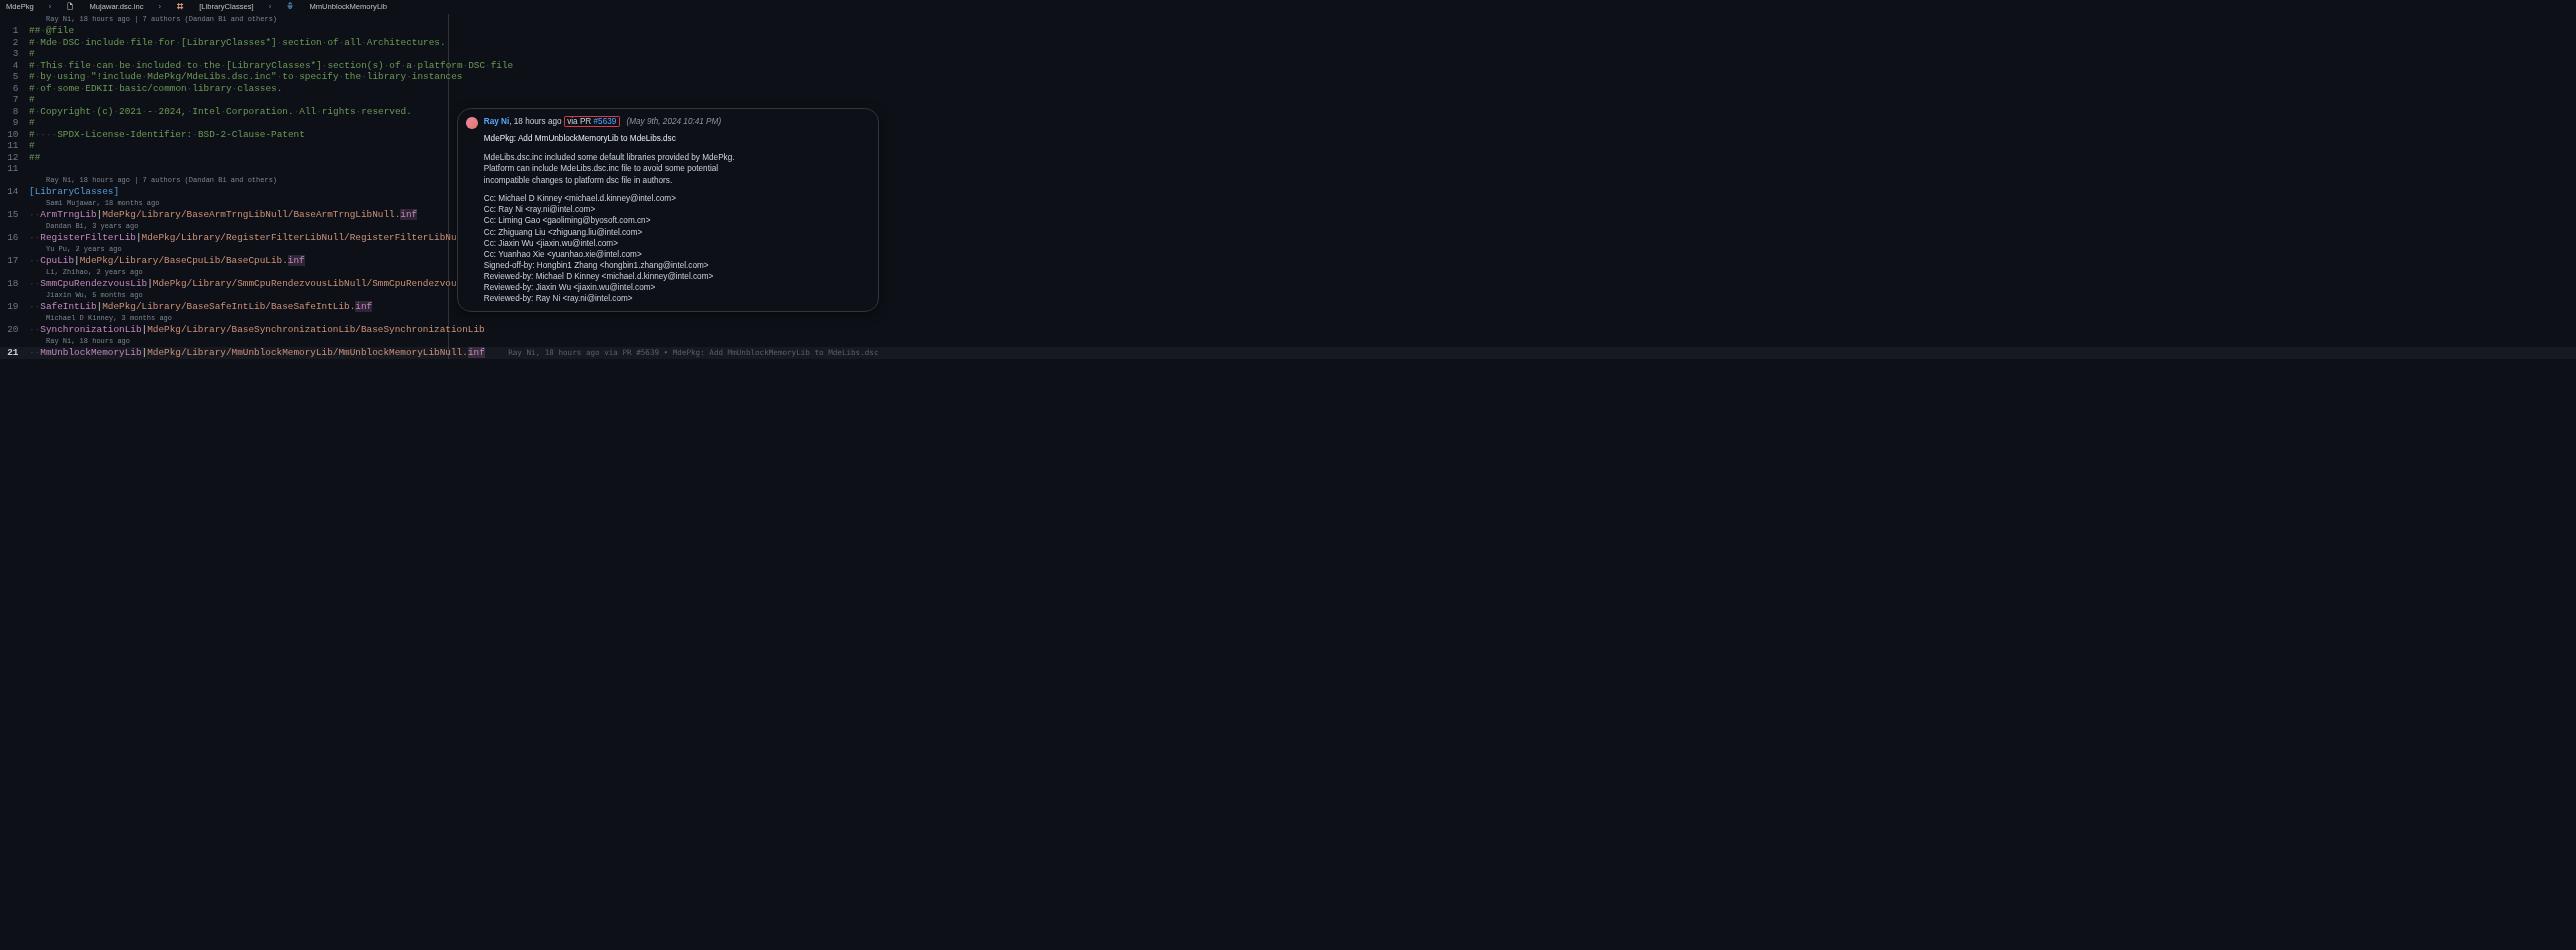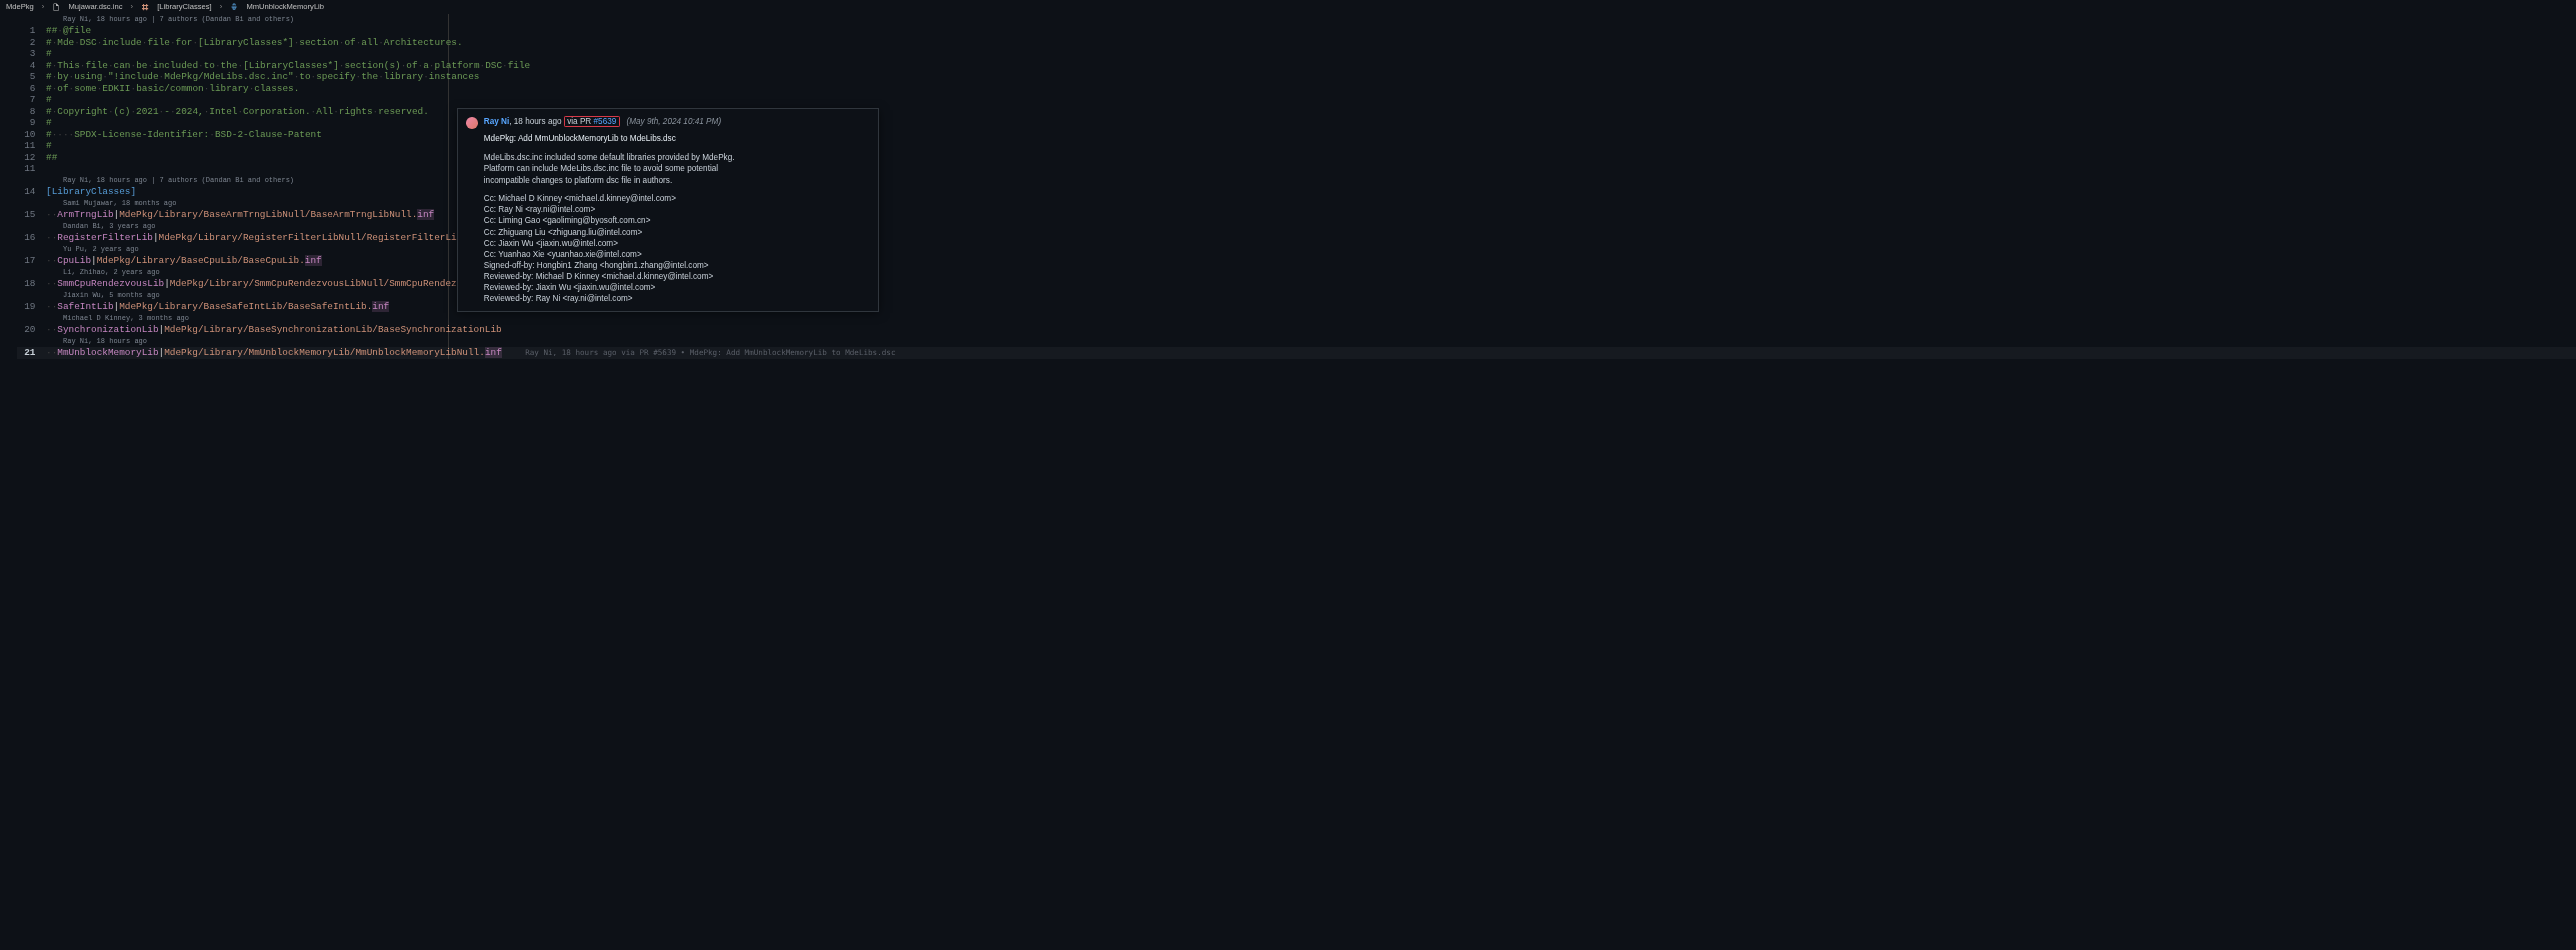--- a/index.html
+++ b/index.html
@@ -5,27 +5,27 @@
   * { margin: 0; padding: 0; box-sizing: border-box; }
   body {
     background: #0d1117;
     color: #c9d1d9;
     font-family: 'Segoe UI', -apple-system, sans-serif;
     font-size: 7.6px;
     overflow: hidden;
     width: 2576px;
     height: 950px;
   }
-  .mono { font-family: 'Consolas', 'Courier New', monospace; padding-left: 17px; }
+  .mono { font-family: 'Consolas', 'Courier New', monospace; }
 
   
   .breadcrumb {
     display: flex;
-    align-items: flex-end;
-    gap: 8px;
+    align-items: flex-start;
+    gap: 15px;
     padding: 2.3px 5.9px;
     font-size: 7.6px;
     color: #c0c0c0;
   }
   .breadcrumb .sep { color: #888; }
   .bc-icon { width: 8.2px; height: 8.2px; display: inline-flex; align-items: center; justify-content: center; }
 
   
   .editor {
     position: relative;
@@ -77,21 +77,21 @@
   .guide { color: #404040; }
 
   
   .hover-popup {
     position: absolute;
     left: 457px;
     top: 108px;
     width: 422px;
     background: #0d1117;
     border: 0.6px solid #30363d;
-    border-radius: 0;
+    border-radius: 14px;
     padding: 7px 8.2px 7px 8.2px;
     box-shadow: 0 2.3px 9.4px rgba(0,0,0,0.5);
     font-size: 8.2px;
     line-height: 1.4;
   }
   .hover-header {
     display: flex;
     align-items: flex-start;
     gap: 5.9px;
   }

